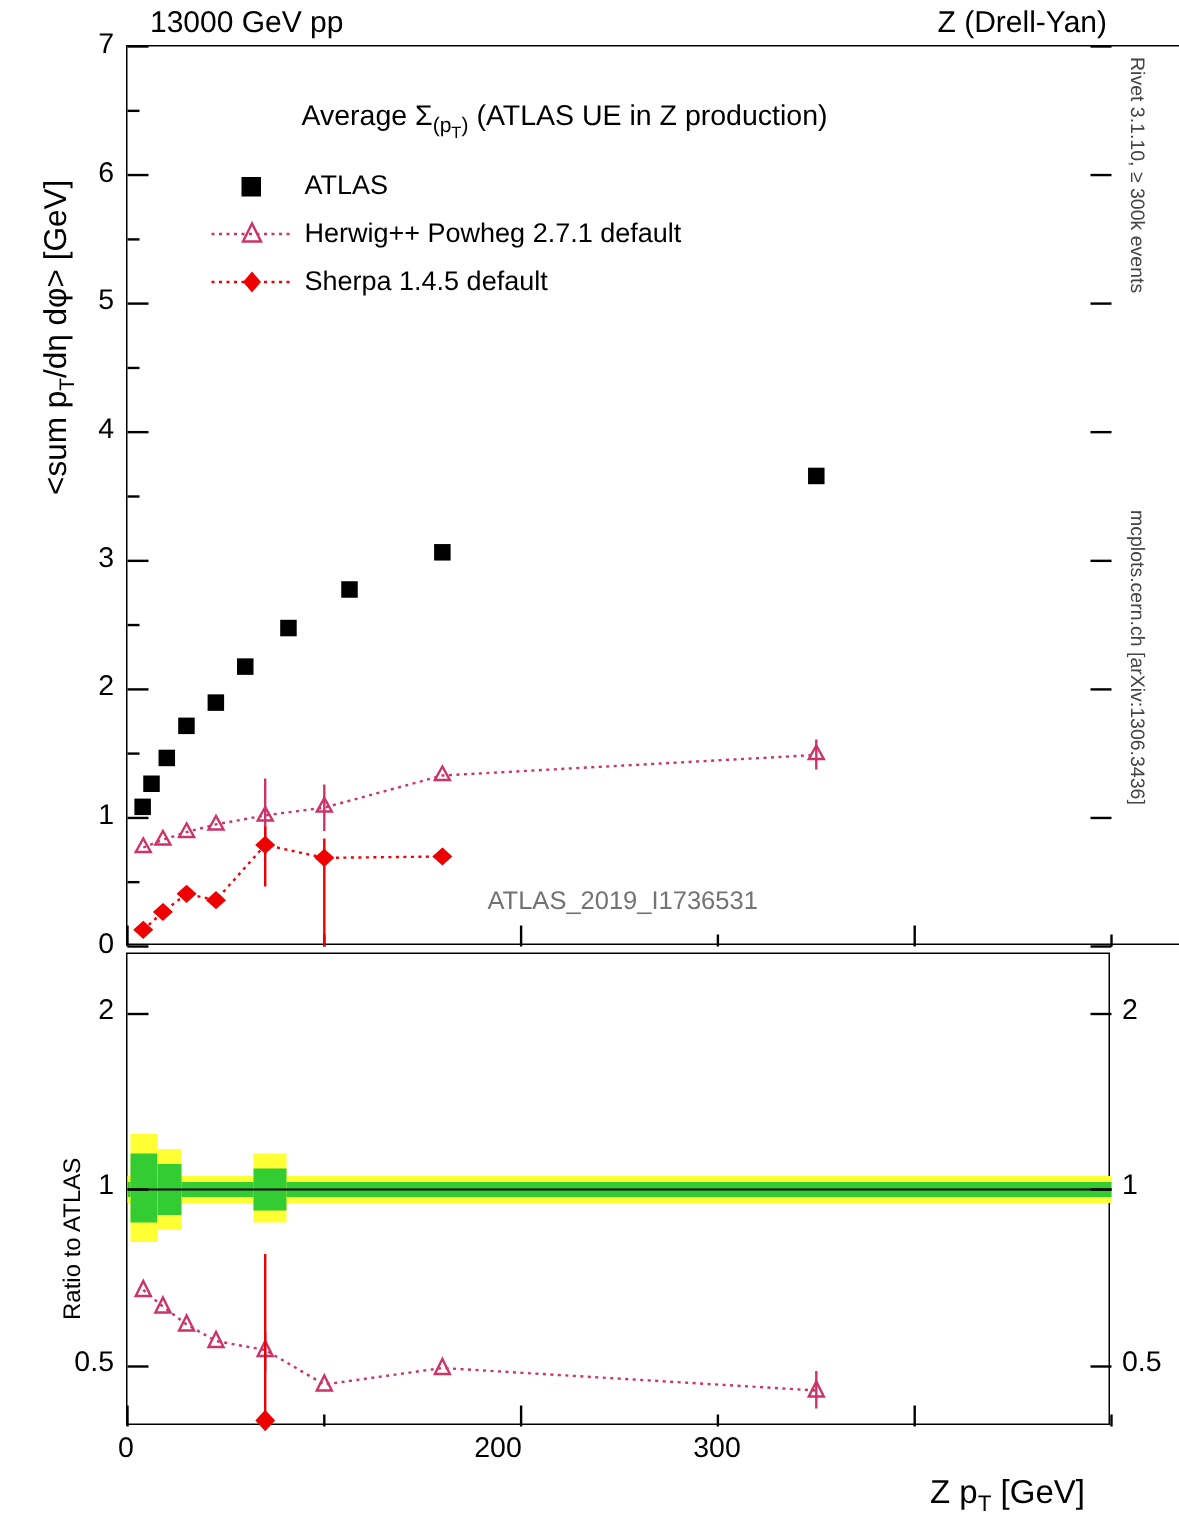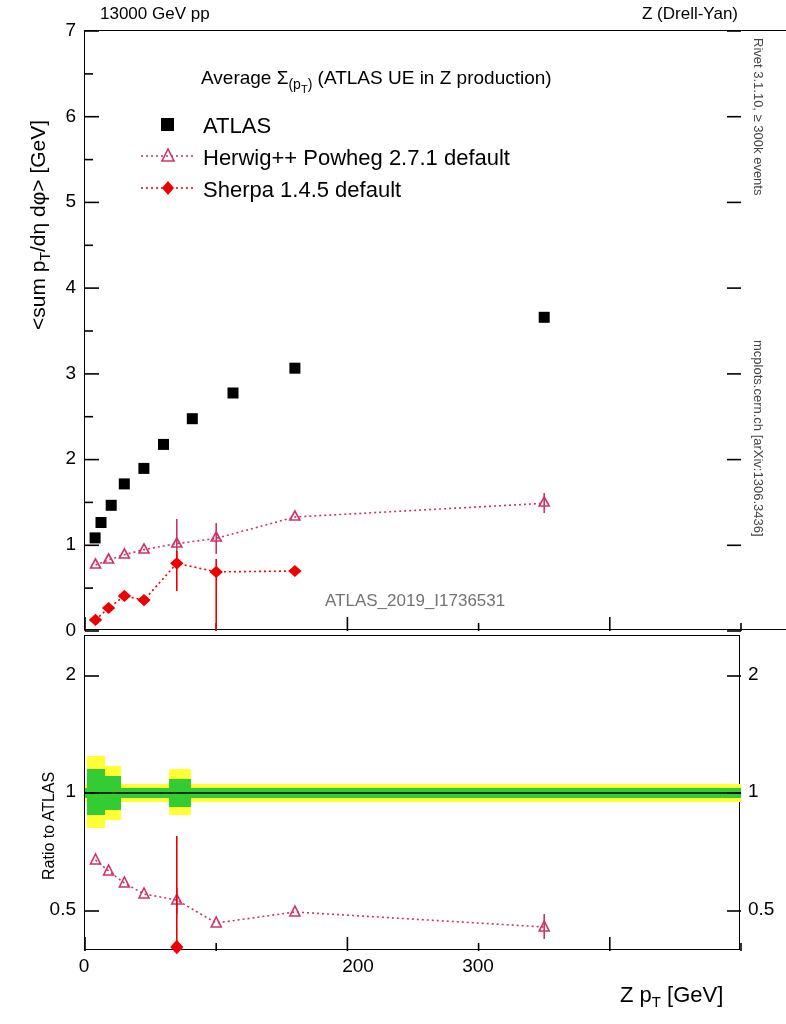--- a/index.html
+++ b/index.html
@@ -2,42 +2,42 @@
 <html><head>
 <meta charset="utf-8">
 <style>
   html,body{margin:0;padding:0;background:#ffffff;}
   body{width:786px;height:1024px;font-family:"Liberation Sans",sans-serif;color:#000;}
   #root{position:relative;width:786px;height:1024px;overflow:hidden;}
 
   .abs{position:absolute;}
 
   
-  .hdr{font-size:17px;}
+  .hdr{font-size:20px;}
   #hdr-left{left:100px;top:4px;}
   #hdr-right{right:48px;top:4px;}
 
   
   .rot{transform-origin:0 0;white-space:nowrap;}
 
   
   #main-frame{left:84px;top:30px;width:774px;height:600px;border:1.6px solid #000;box-sizing:border-box;}
   #ratio-frame{left:84px;top:635px;width:656px;height:315px;border:1.6px solid #000;box-sizing:border-box;}
   .ticklabel{position:absolute;font-size:19px;text-align:right;}
   .ticklabel.center{text-align:center;}
 
   .title{font-size:19px;}
 
   
   .rside{font-size:13px;color:#444;}
 
   
   #legend{left:140px;top:100px;width:420px;}
   .leg-row{position:relative;height:32px;}
-  .leg-label{position:absolute;left:64px;top:4px;font-size:22px;white-space:nowrap;text-align:right;}
+  .leg-label{position:absolute;left:64px;top:4px;font-size:18px;white-space:nowrap;text-align:right;}
   .leg-mark{position:absolute;left:0px;top:0px;width:60px;height:30px;}
 
   .watermark{position:absolute;color:#737373;font-size:17px;}
 
   svg{position:absolute;left:0;top:0;overflow:visible;}
 </style>
 </head>
 <body>
 
 <div id="root">
@@ -234,20 +234,20 @@
   </div>
 
   <div class="abs ticklabel" style="left:40px;top:663px;width:36px;">2</div>
   <div class="abs ticklabel" style="left:40px;top:780px;width:36px;">1</div>
   <div class="abs ticklabel" style="left:24px;top:898px;width:52px;">0.5</div>
   <div class="abs ticklabel" style="left:748px;top:663px;width:36px;text-align:left;">2</div>
   <div class="abs ticklabel" style="left:748px;top:780px;width:36px;text-align:left;">1</div>
   <div class="abs ticklabel" style="left:748px;top:898px;width:46px;text-align:left;">0.5</div>
 
   <div class="abs ticklabel center" style="left:64px;top:955px;width:40px;">0</div>
-  <div class="abs ticklabel center" style="left:338px;top:955px;width:40px;text-align:center;">200</div>
+  <div class="abs ticklabel center" style="left:312px;top:955px;width:40px;text-align:center;">200</div>
   <div class="abs ticklabel center" style="left:458px;top:955px;width:40px;">300</div>
 
   <div class="abs" style="left:620px;top:982px;font-size:22px;">
     Z p<sub style="font-size:15px">T</sub> [GeV]
   </div>
 
 </div>
 
 </body></html>

